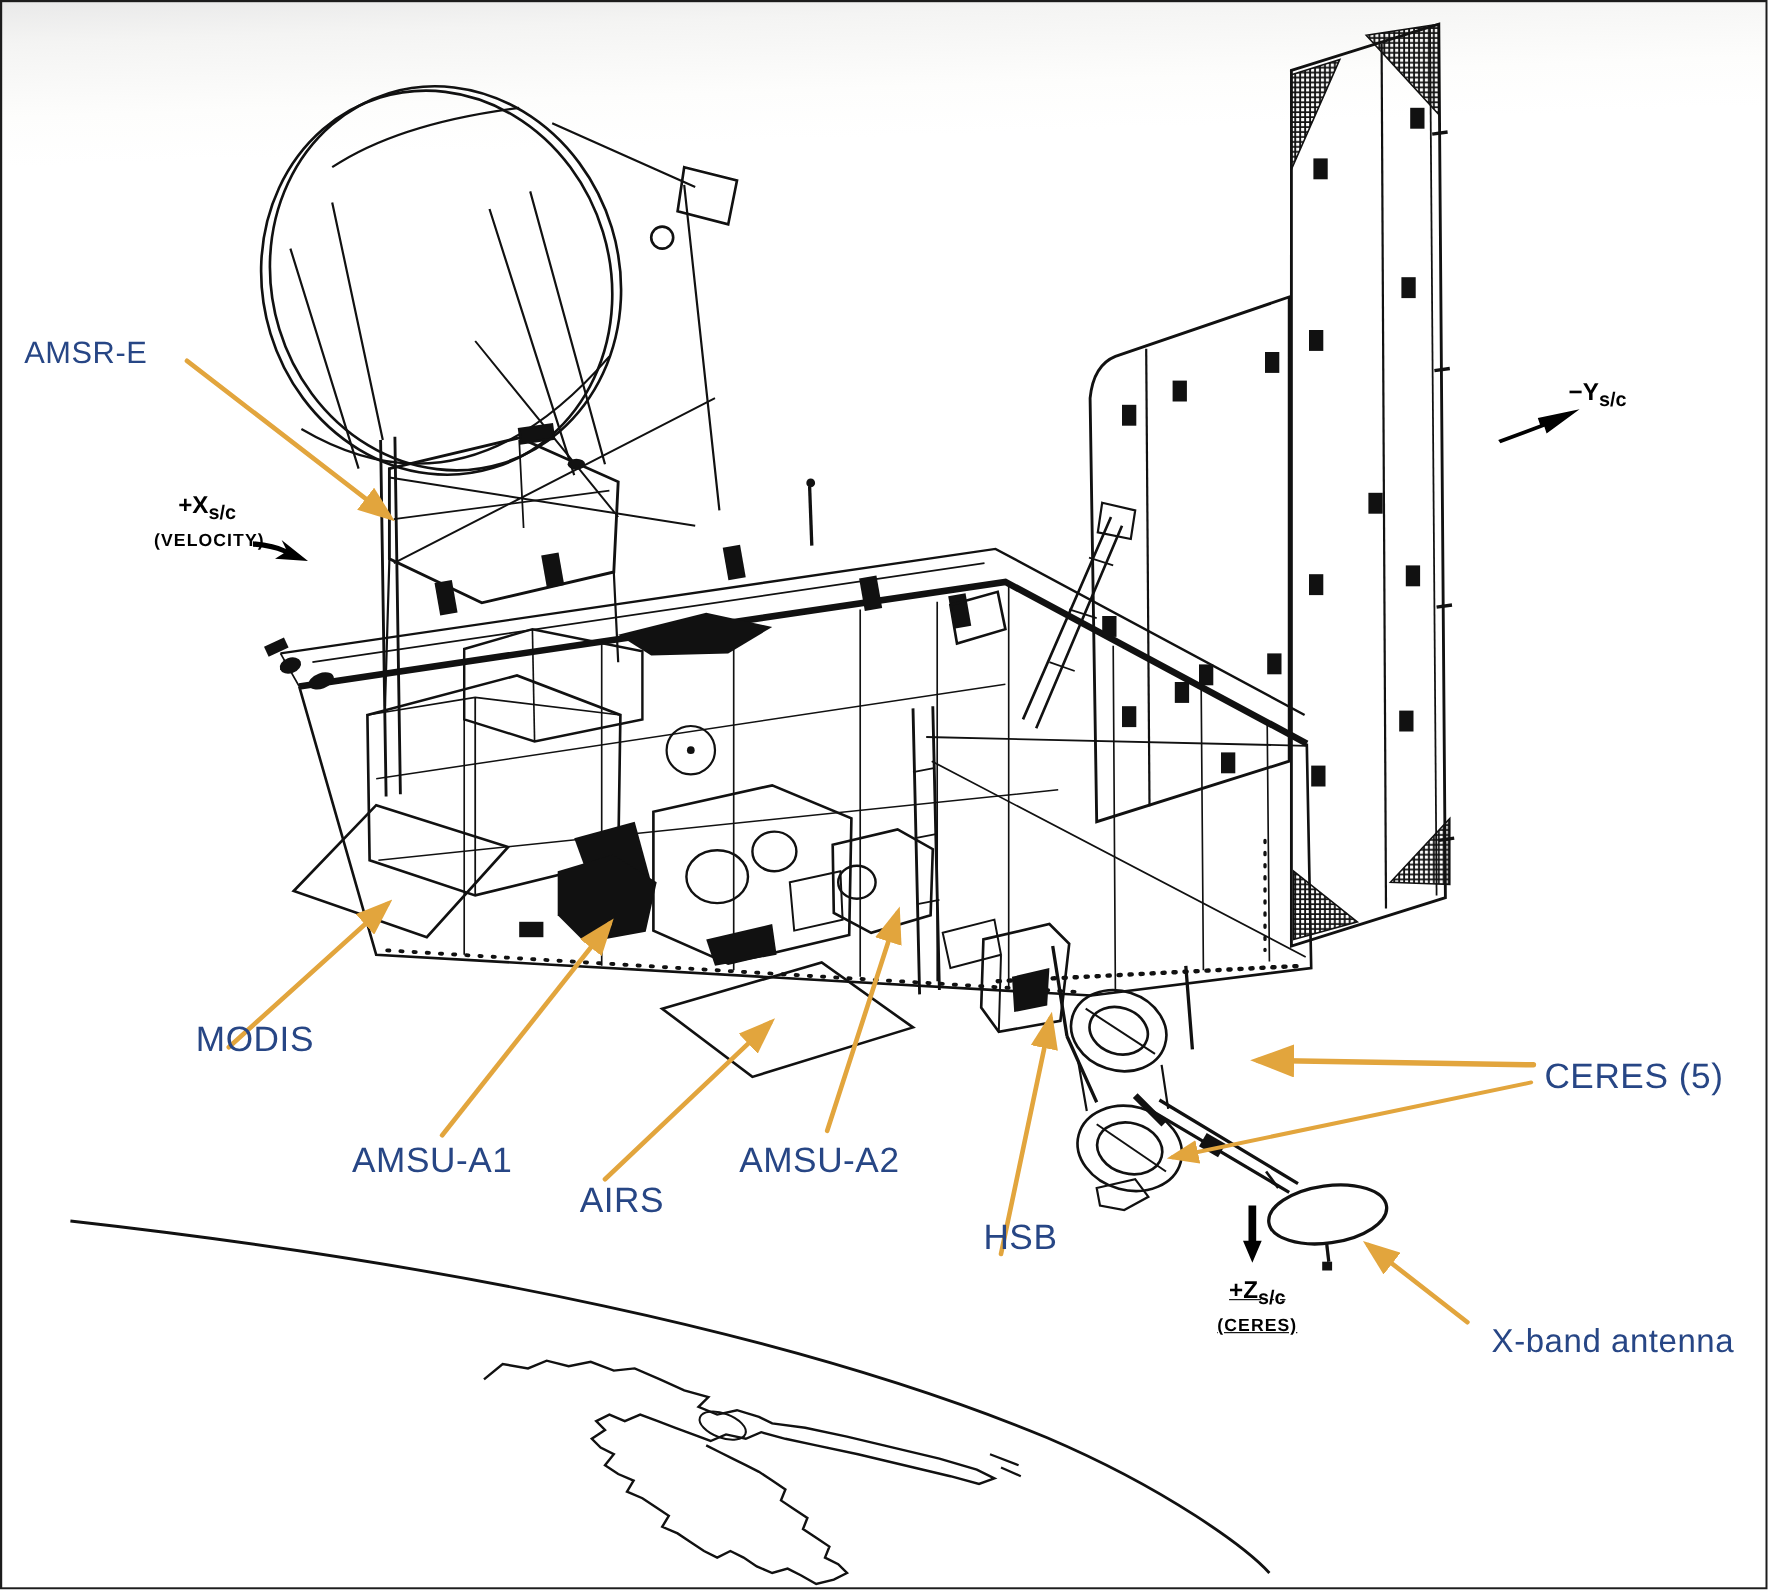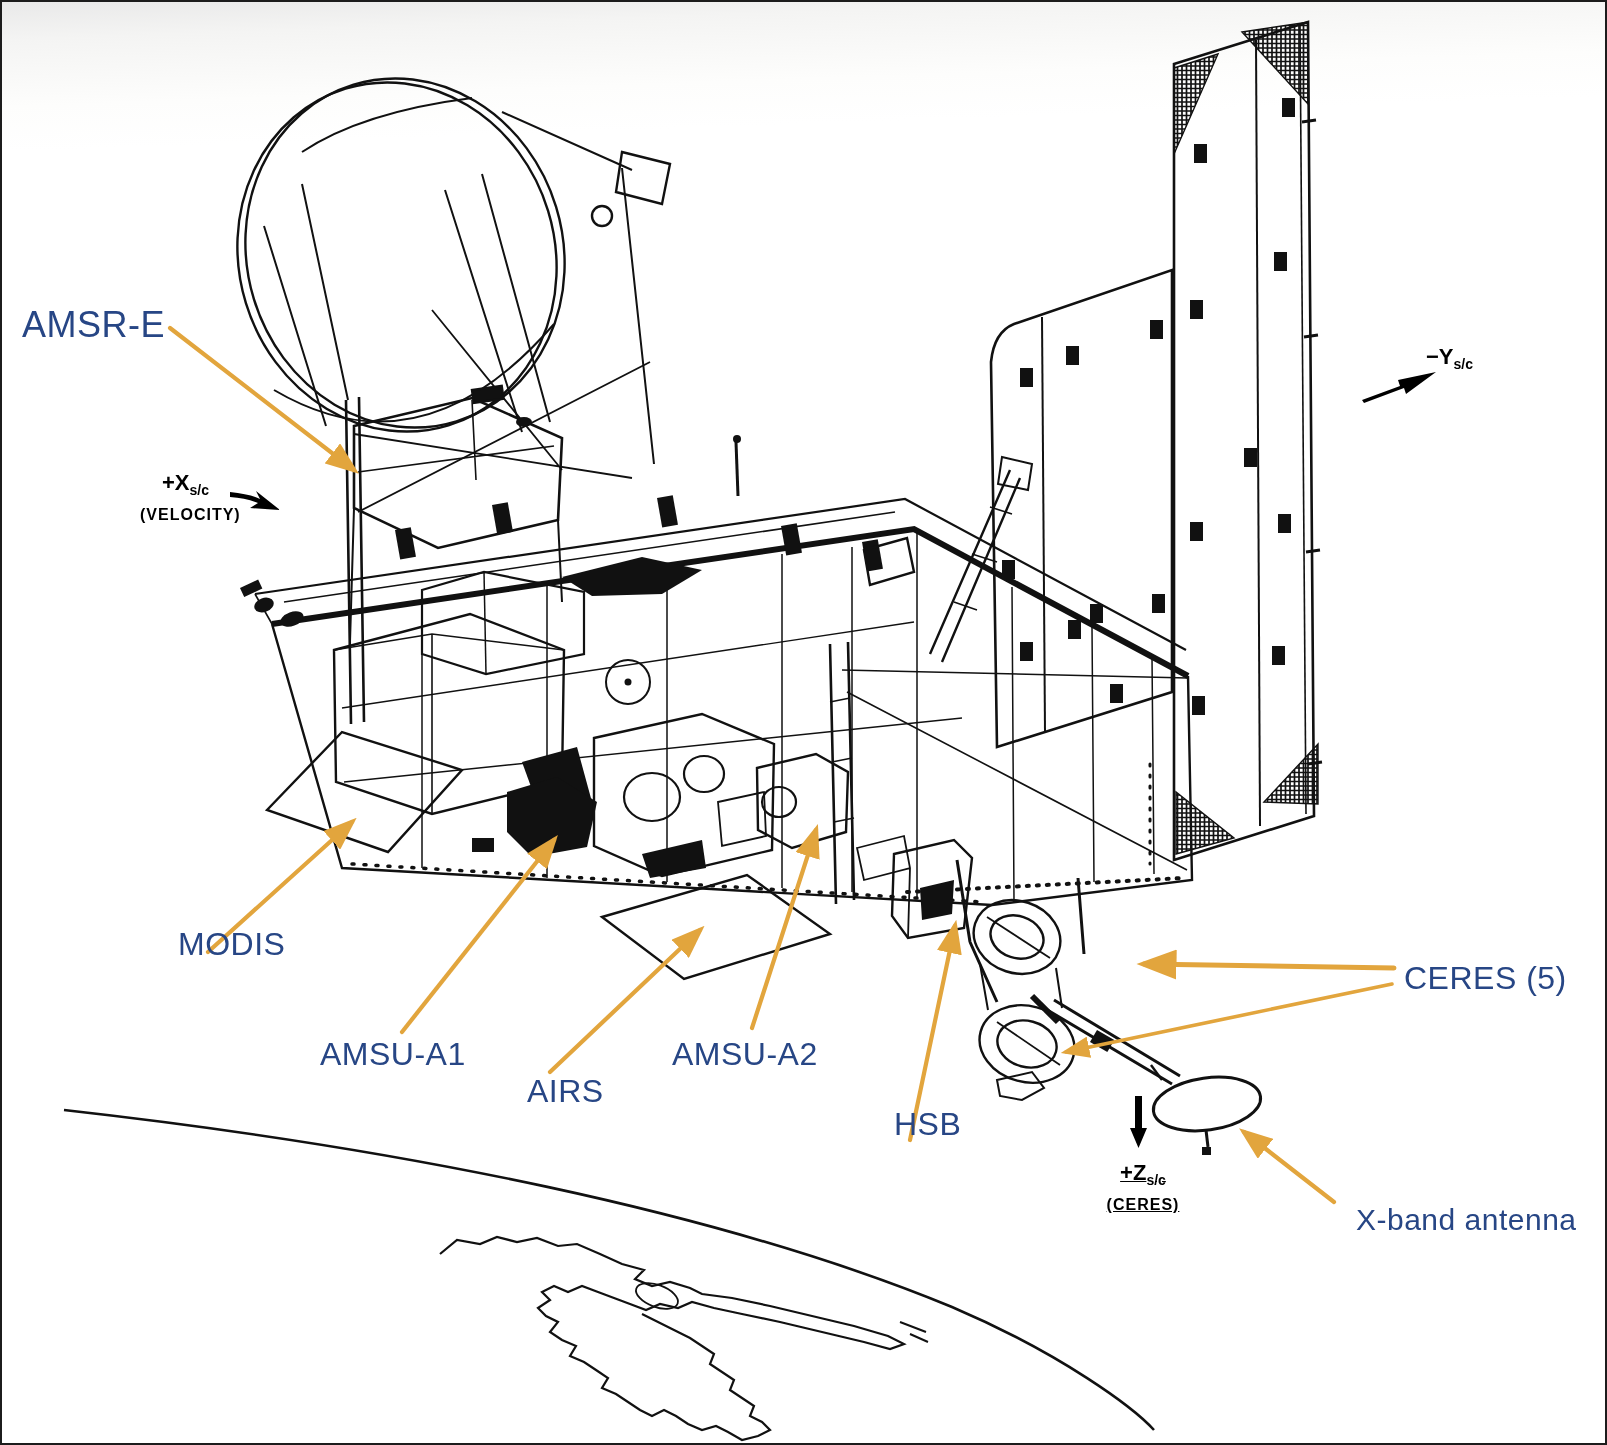--- a/index.html
+++ b/index.html
@@ -22,21 +22,21 @@
     line-height:1;
   }
   .axis{
     position:absolute;
     color:#000;
     font-weight:bold;
     white-space:nowrap;
     line-height:1;
   }
   .axis .sym{font-size:22px;}
-  .axis sub{font-size:14px;font-weight:bold;}
+  .axis sub{font-size:18px;font-weight:bold;}
   .axis .note{font-size:16px;letter-spacing:1px;margin-top:10px;}
   .axis.center{text-align:center;text-decoration:underline;}
 </style>
 </head>
 <body>
 
 <div class="stage">
 
   <svg class="art" width="1607" height="1445" viewBox="0 0 1607 1445">
     <defs>
@@ -257,30 +257,30 @@
       </g>
       <g>
         <path d="M1360,398 L1398,384 L1396,378 L1434,370 L1404,392 L1402,386 L1362,401 Z"></path>
       </g>
       <g>
         <path d="M1133,1094 h7 v32 h5 l-8.5,20 l-8.5,-20 h5 Z"></path>
       </g>
     </g>
   </svg>
 
-  <div class="lbl" style="left:20px;  top:305px; font-size:36px">AMSR-E</div>
+  <div class="lbl" style="left:20px;  top:305px; font-size:28px">AMSR-E</div>
   <div class="lbl" style="left:176px; top:926px">MODIS</div>
   <div class="lbl" style="left:318px; top:1036px">AMSU-A1</div>
   <div class="lbl" style="left:525px; top:1073px">AIRS</div>
   <div class="lbl" style="left:670px; top:1036px">AMSU-A2</div>
   <div class="lbl" style="left:892px; top:1106px">HSB</div>
   <div class="lbl" style="left:1402px;top:960px">CERES (5)</div>
   <div class="lbl" style="left:1354px;top:1203px;font-size:30px">X-band antenna</div>
 
-  <div class="axis" style="left:160px;top:470px">
+  <div class="axis" style="left:160px;top:446px">
     <span class="sym"><span>+X</span><sub>s/c</sub></span>
     <div class="note" style="margin-left:-22px">(VELOCITY)</div>
   </div>
 
   <div class="axis" style="left:1424px;top:344px">
     <span class="sym"><span>−Y</span><sub>s/c</sub></span>
   </div>
 
   <div class="axis center" style="left:1086px;top:1160px;width:110px">
     <span class="sym"><span>+Z</span><sub>s/c</sub></span>

